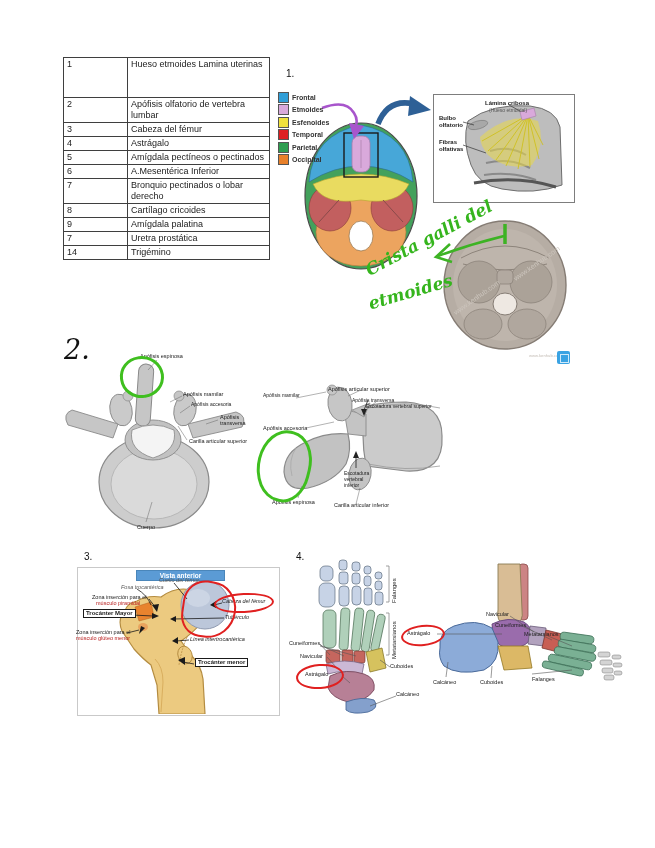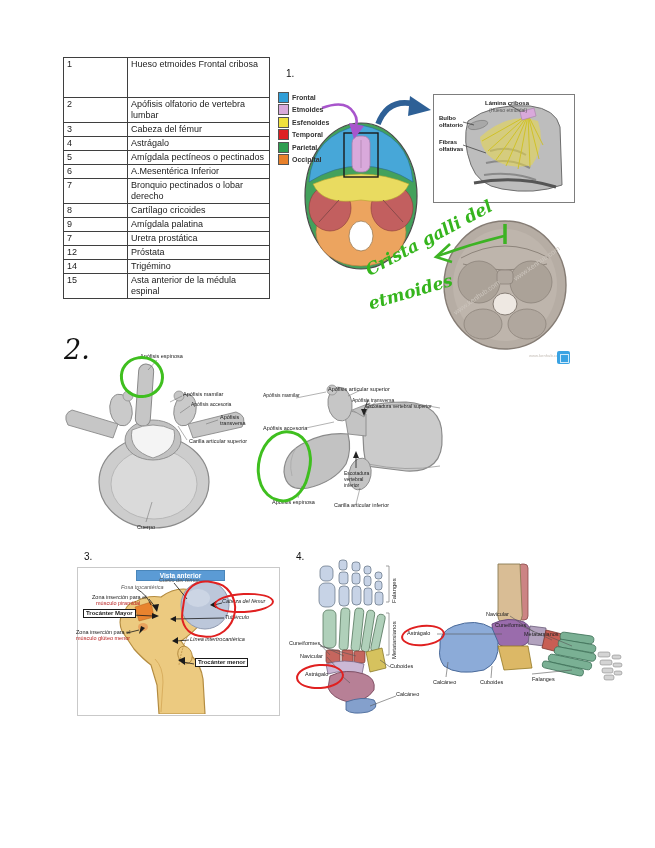--- a/index.html
+++ b/index.html
@@ -53,21 +53,21 @@
 </style>
 </head>
 <body>
 
 <div class="page">
 
   <table class="anatomy-table">
     <tbody>
       <tr>
           <td class="num">1</td>
-          <td>Hueso etmoides Frontal cribosa</td>
+          <td>Hueso etmoides Lamina uterinas</td>
         </tr>
       <tr>
           <td class="num">2</td>
           <td>Apófisis olfatorio de vertebra lumbar</td>
         </tr>
       <tr>
           <td class="num">3</td>
           <td>Cabeza del fémur</td>
         </tr>
       <tr>
@@ -92,30 +92,22 @@
         </tr>
       <tr>
           <td class="num">9</td>
           <td>Amígdala palatina</td>
         </tr>
       <tr>
           <td class="num">7</td>
           <td>Uretra prostática</td>
         </tr>
       <tr>
-          <td class="num">12</td>
-          <td>Próstata</td>
-        </tr>
-      <tr>
           <td class="num">14</td>
           <td>Trigémino</td>
-        </tr>
-      <tr>
-          <td class="num">15</td>
-          <td>Asta anterior de la médula espinal</td>
         </tr>
     </tbody>
   </table>
 
   <span class="secnum" style="left:286px;top:68px">1.</span>
 
   <div class="legend">
     <div class="legend-item">
         <span class="swatch" style="background-color: rgb(49, 159, 216);"></span>
         <span class="legend-label">Frontal</span>

